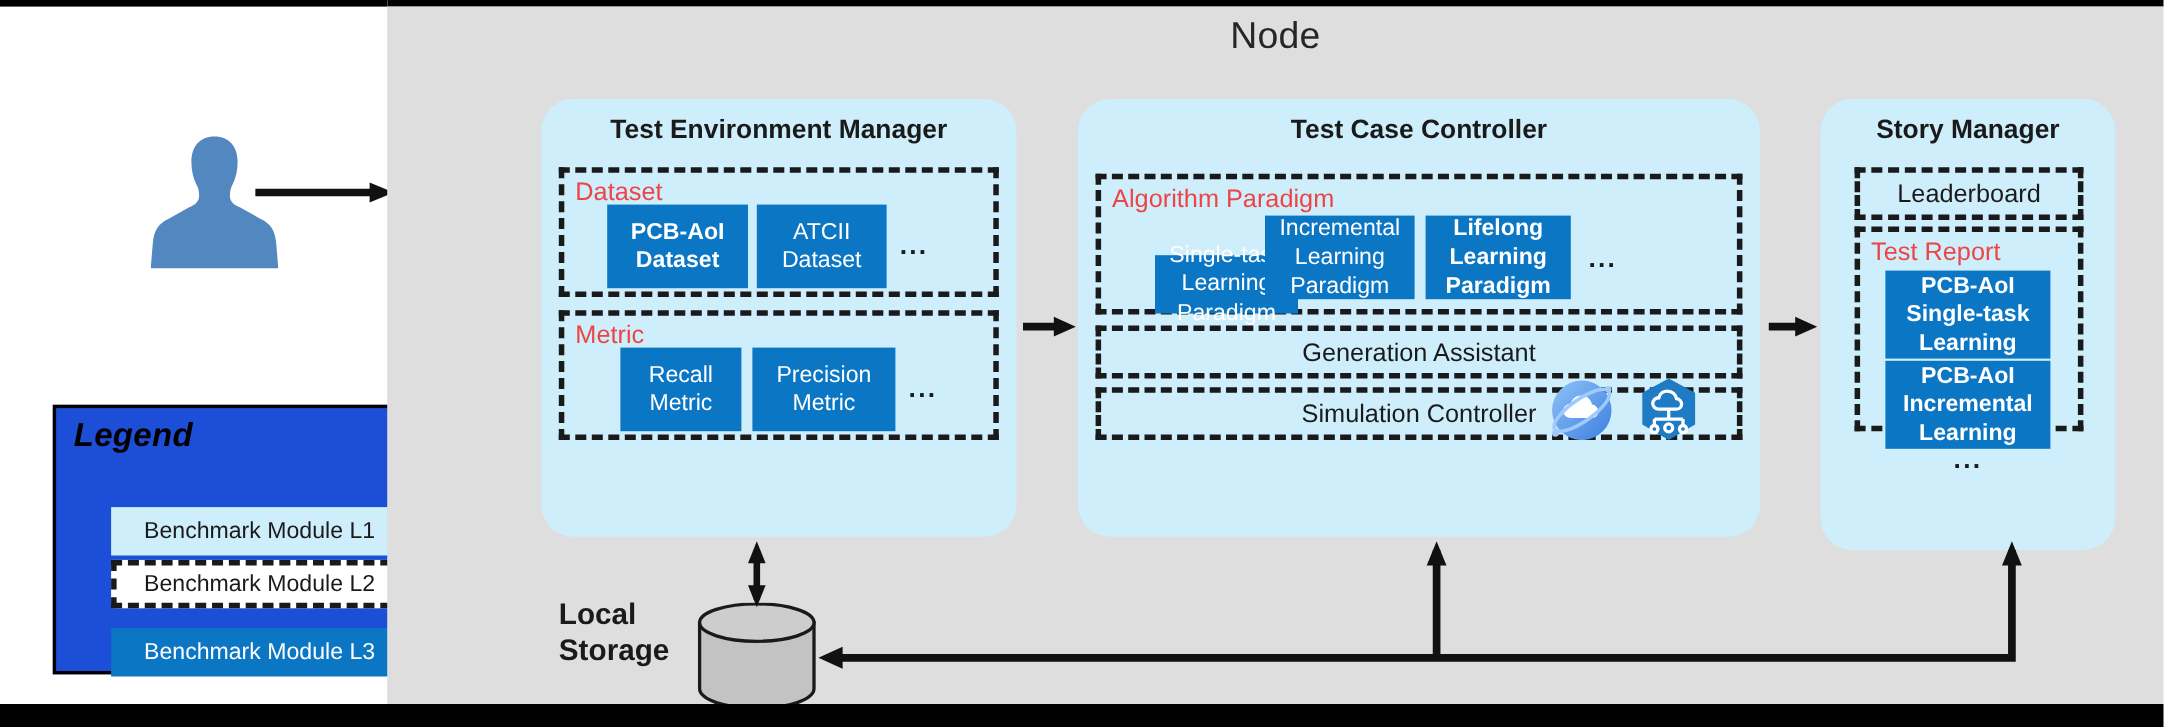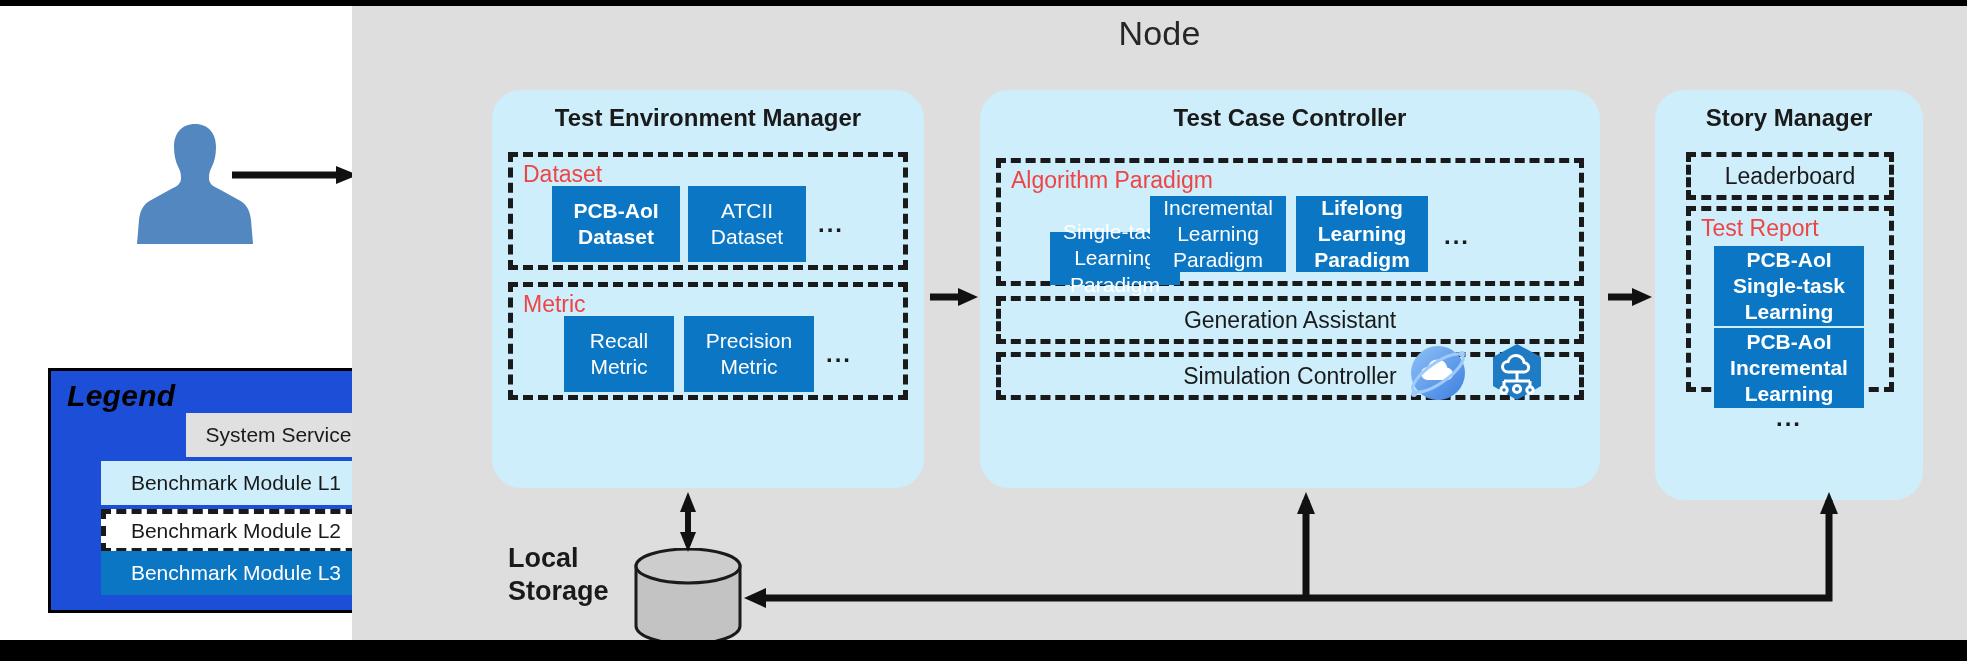--- a/index.html
+++ b/index.html
@@ -33,21 +33,21 @@
     position: absolute; left: 16px; top: 8px;
     font-size: 30px; font-weight: bold; font-style: italic; color: #000;
     letter-spacing: .3px;
   }
   .legend-row { position: absolute; display:flex; align-items:center; justify-content:center;
                 font-size: 21px; color: #1a1a1a; }
   .lg-sys  { left: 135px; top: 42px;  width: 185px; height: 44px;  background: #e0e0e0; }
   .lg-l1   { left: 50px;  top: 90px;  width: 270px; height: 44px;  background: #cdeefa; }
   .lg-l2   { left: 50px;  top: 138px; width: 270px; height: 44px;  background: #ffffff;
              border: 5px dashed #1a1a1a; }
-  .lg-l3   { left: 50px;  top: 180px; width: 270px; height: 44px;  background: #0b76c4; color:#fff; }
+  .lg-l3   { left: 50px;  top: 200px; width: 270px; height: 44px;  background: #0b76c4; color:#fff; }
 
   
   .node-region {
     position:absolute; left:352px; top:6px; width:1615px; height:634px;
     background:#dedede;
   }
   .node-title {
     position:absolute; left:0; top:8px; width:1615px; text-align:center;
     font-size: 34px; color: #262626; letter-spacing:.2px;
   }
@@ -154,23 +154,20 @@
     <div class="arrow-user">
       <svg viewBox="0 0 126 20" width="126" height="20">
         <line x1="0" y1="10" x2="108" y2="10" stroke="#111" stroke-width="7"></line>
         <polygon points="126,10 104,1 104,19" fill="#111"></polygon>
       </svg>
     </div>
 
     <div class="legend">
       <div class="legend-title">Legend</div>
 
-      <div class="legend-row lg-sys">
-        <span>System Service</span>
-      </div>
       <div class="legend-row lg-l1">
         <span>Benchmark Module L1</span>
       </div>
       <div class="legend-row lg-l2">
         <span>Benchmark Module L2</span>
       </div>
       <div class="legend-row lg-l3">
         <span>Benchmark Module L3</span>
       </div>
     </div>

